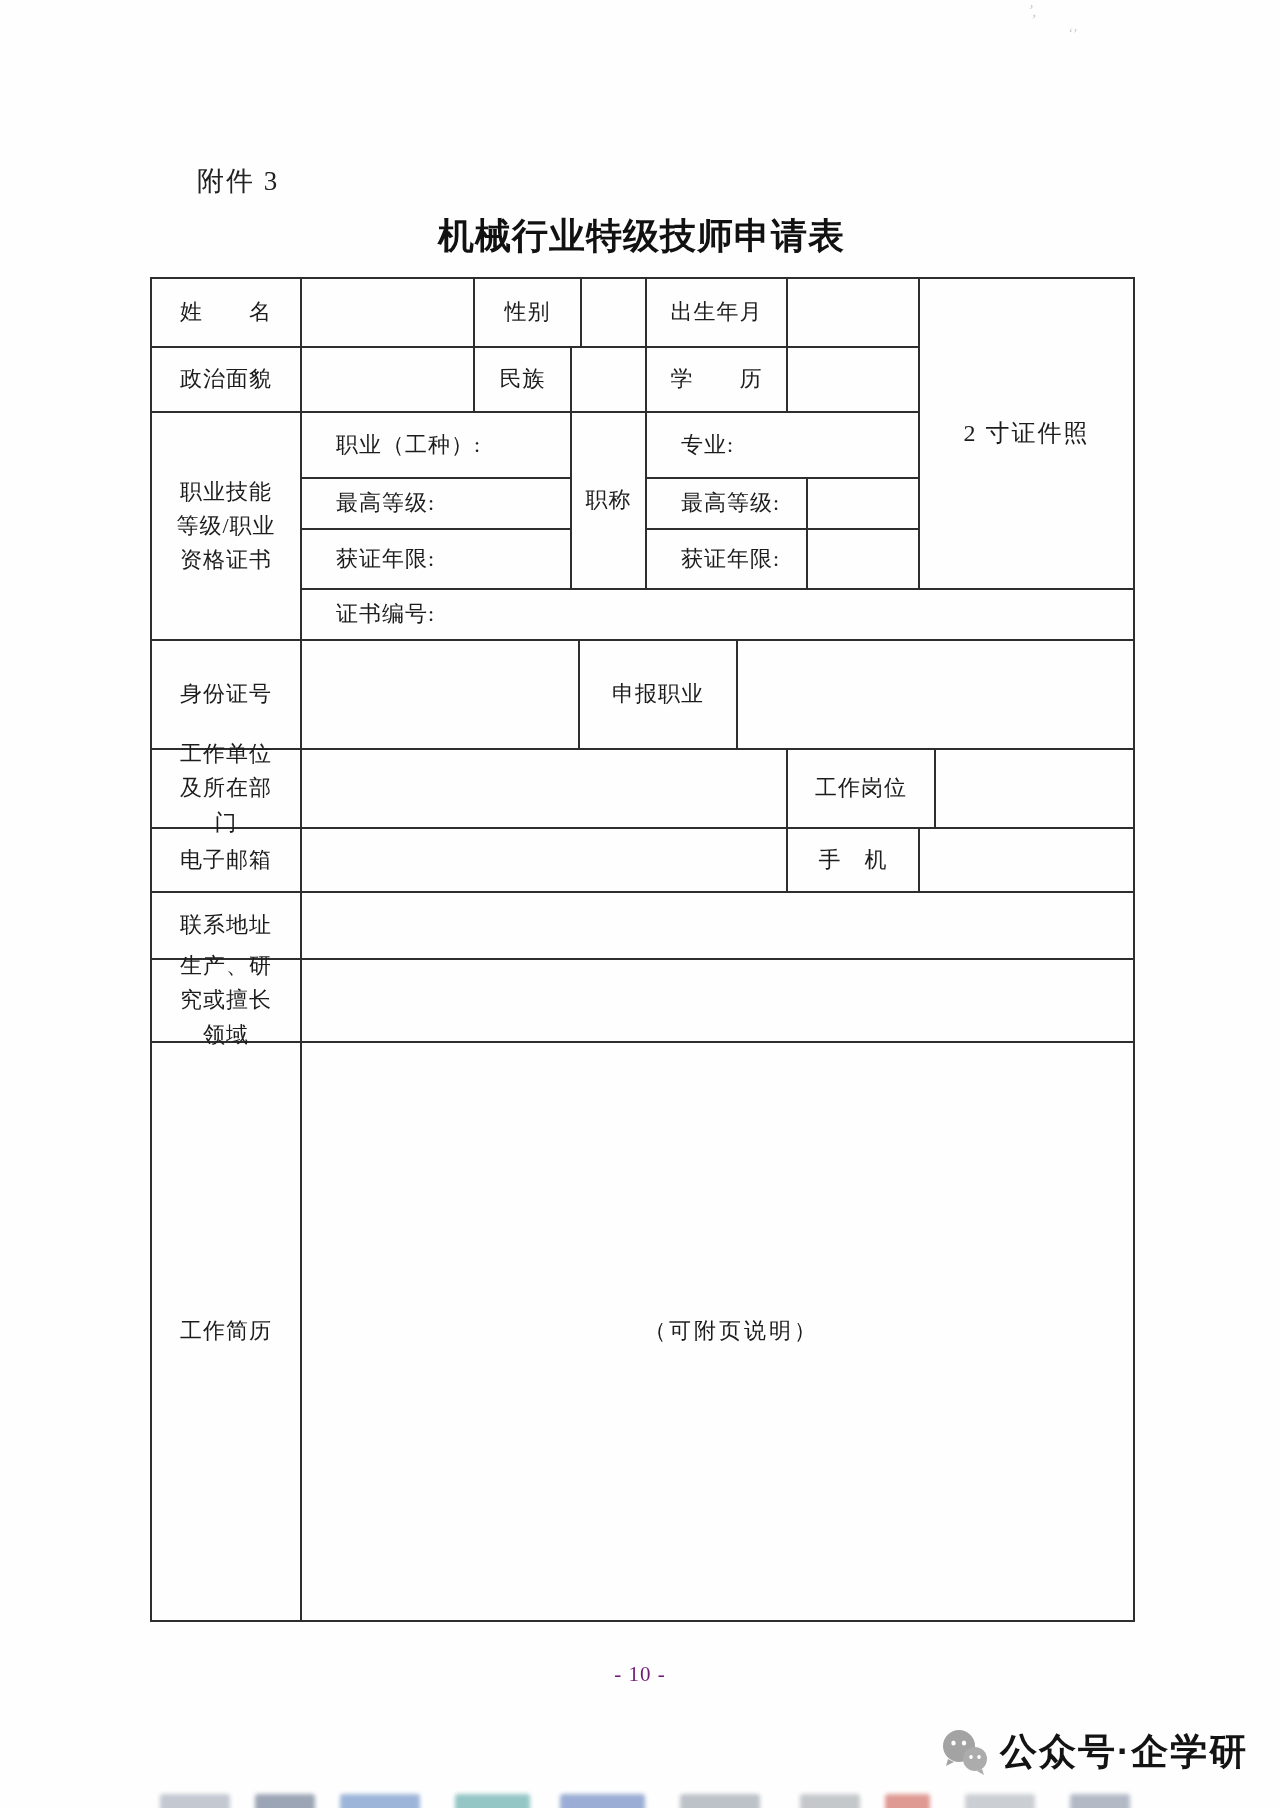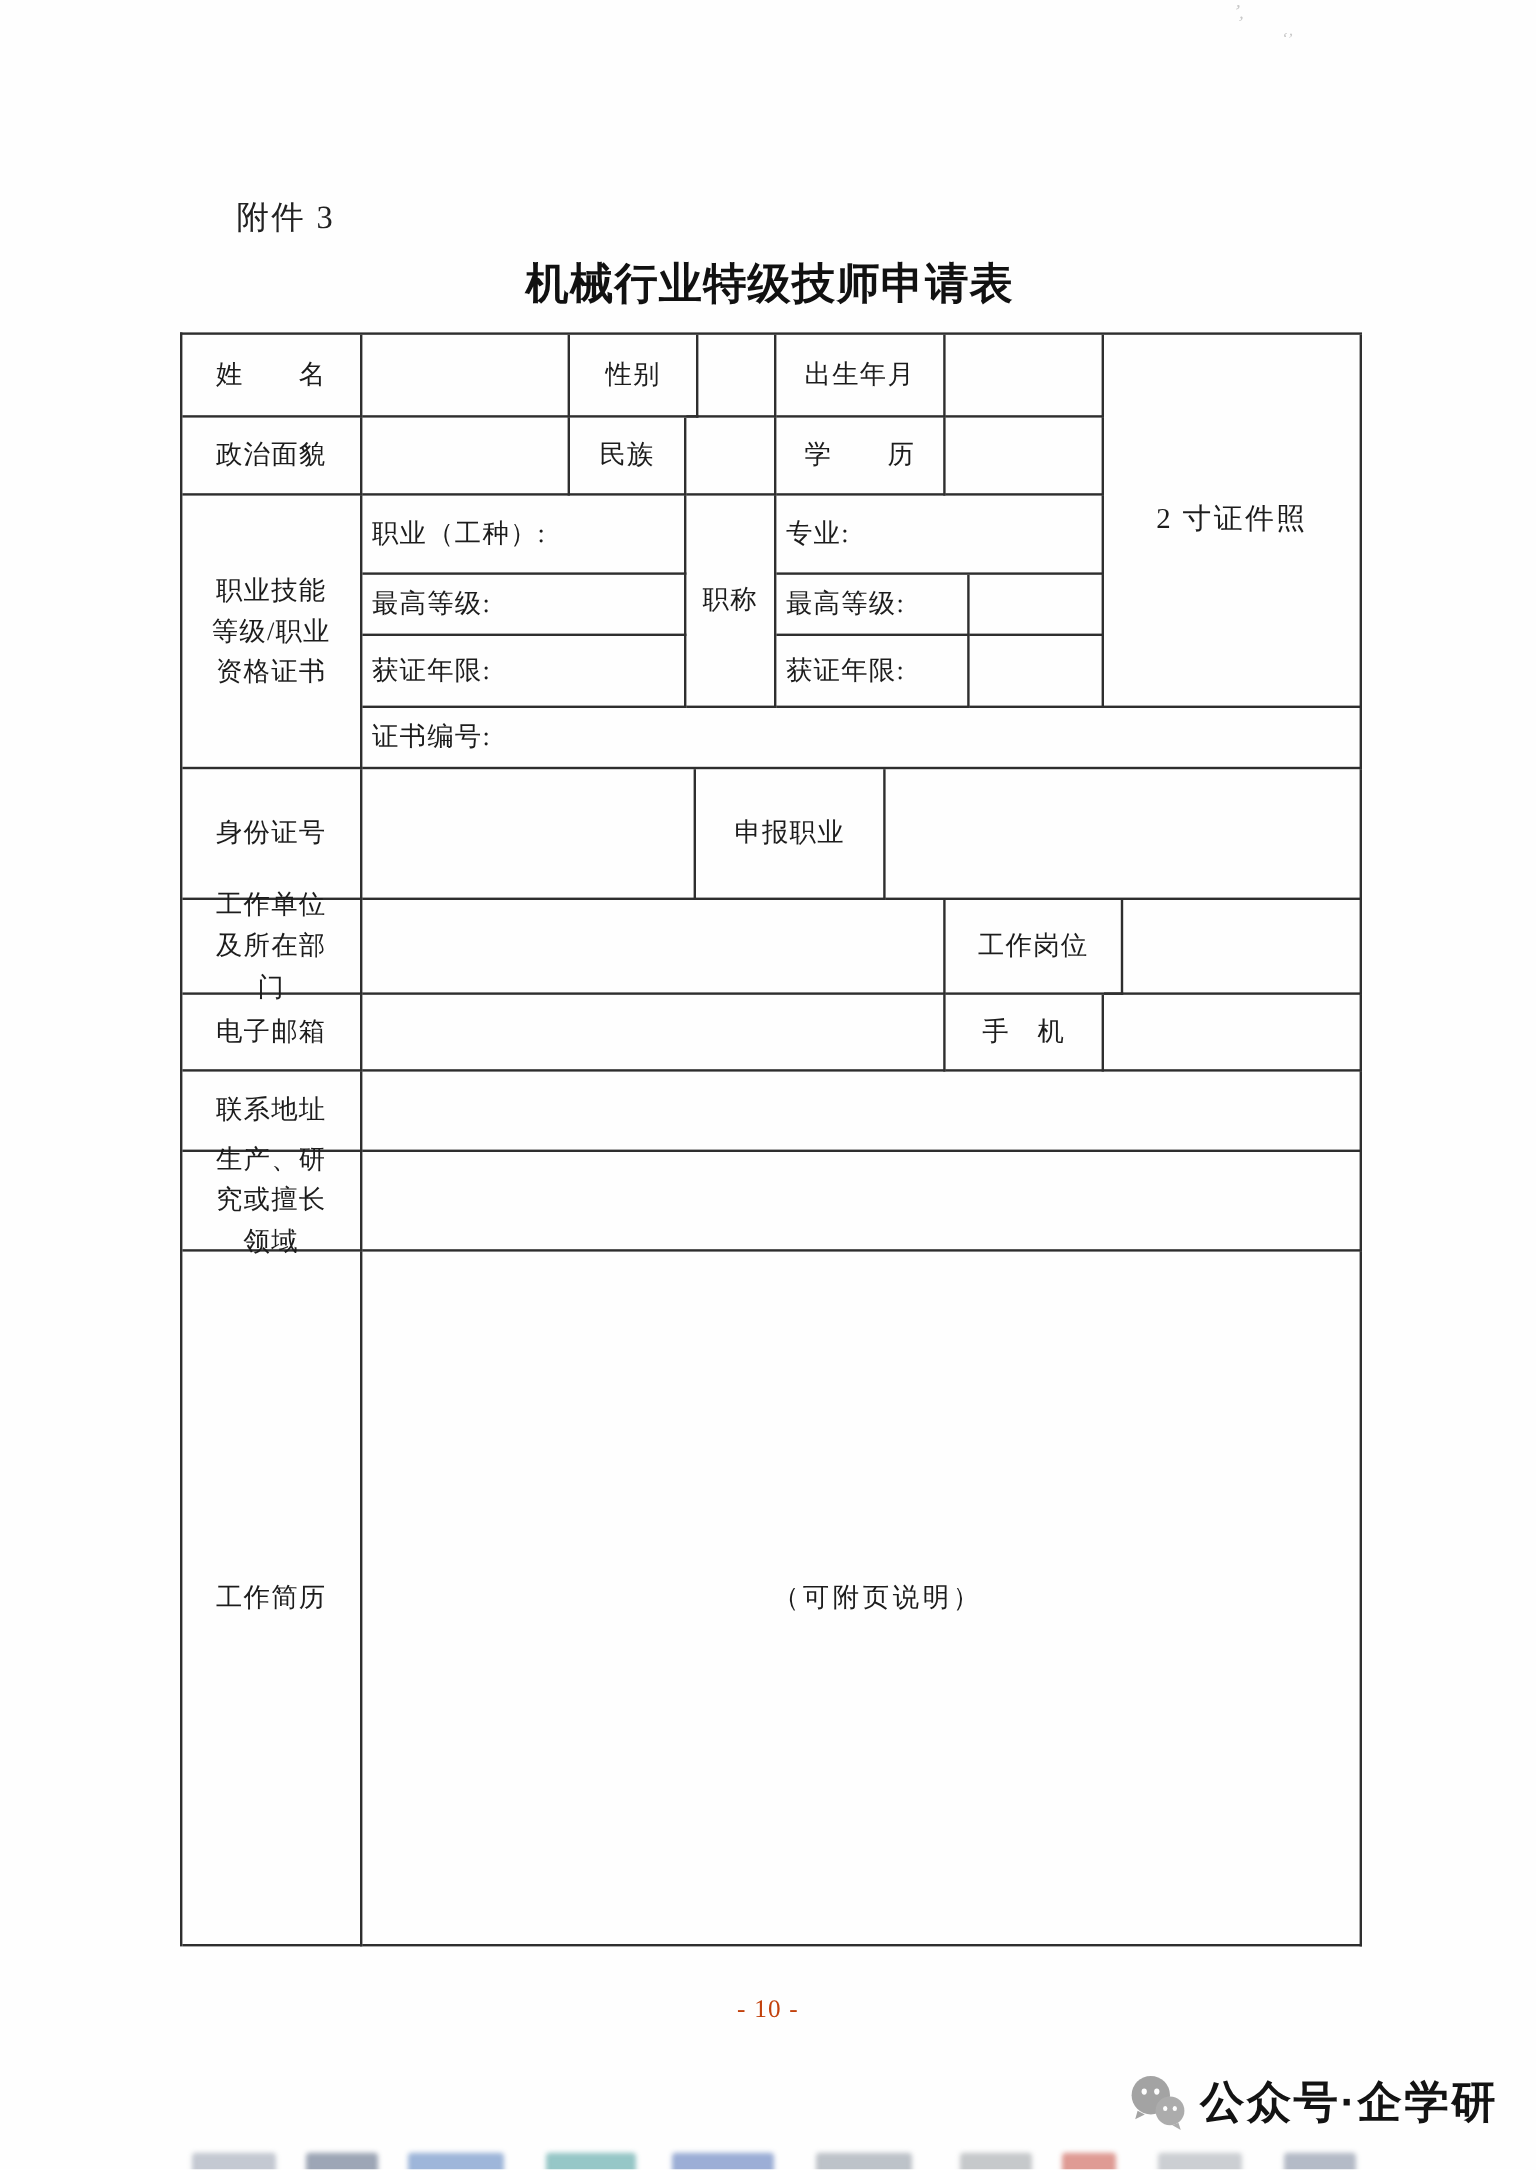--- a/index.html
+++ b/index.html
@@ -26,27 +26,27 @@
     border-top:2px solid #2e2e2e;border-left:2px solid #2e2e2e;
     box-sizing:content-box;
   }
   .cell{
     position:absolute;box-sizing:border-box;
     border-right:2px solid #2e2e2e;border-bottom:2px solid #2e2e2e;
     display:flex;align-items:center;justify-content:center;
     font-size:22px;letter-spacing:1px;line-height:1.55;
     color:#1c1c1c;
   }
-  .cell.left{justify-content:flex-start;padding-left:8px;}
+  .cell.left{justify-content:flex-start;padding-left:34px;}
   .cell.wrap{text-align:center;padding:0 24px;}
   .photo-cell{font-size:24px;letter-spacing:2px;}
   .resume-note{font-size:22px;letter-spacing:3px;padding-left:28px;}
   .page-number{
     position:absolute;left:0;top:1662px;width:1280px;
-    text-align:center;font-size:21px;letter-spacing:1px;color:#c2410c;
+    text-align:center;font-size:21px;letter-spacing:1px;color:#701a75;
   }
   .watermark{
     position:absolute;left:938px;top:1726px;
     display:flex;align-items:center;gap:10px;
     color:#a5a5a5;opacity:0.92;
   }
   .watermark-text{
     font-size:37px;font-weight:bold;letter-spacing:2px;
     color:#000000;
     font-family:Liberation Sans, sans-serif;

